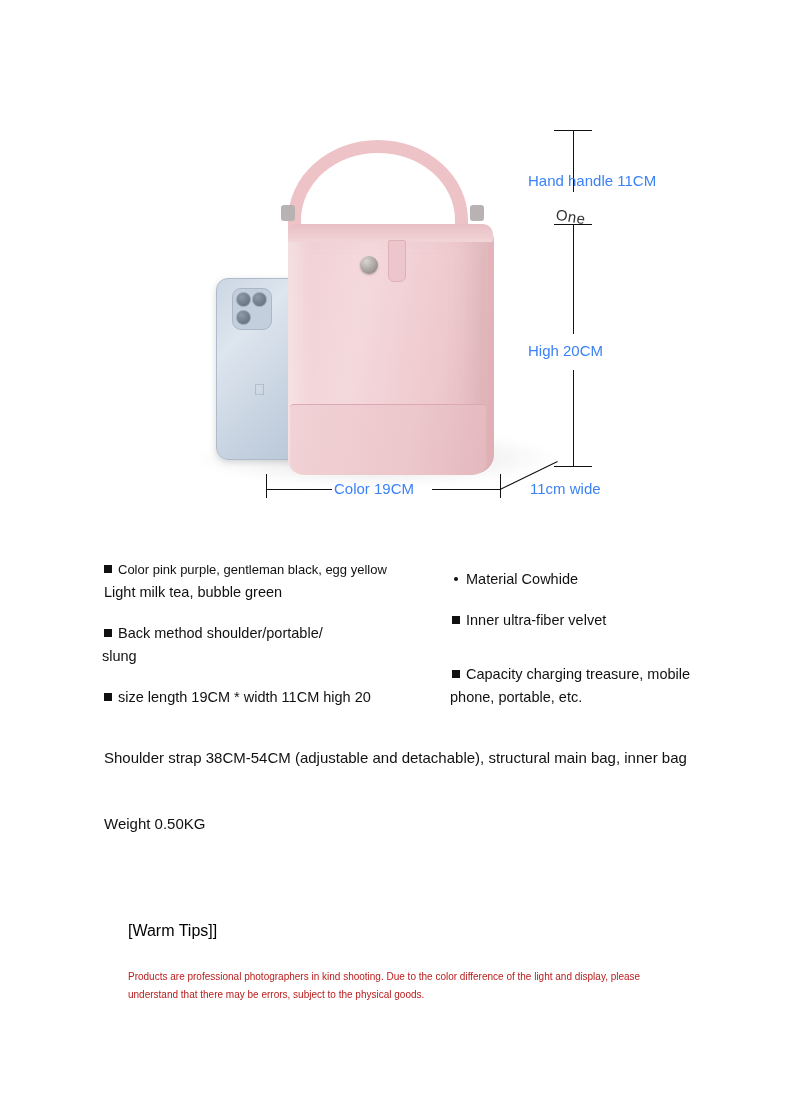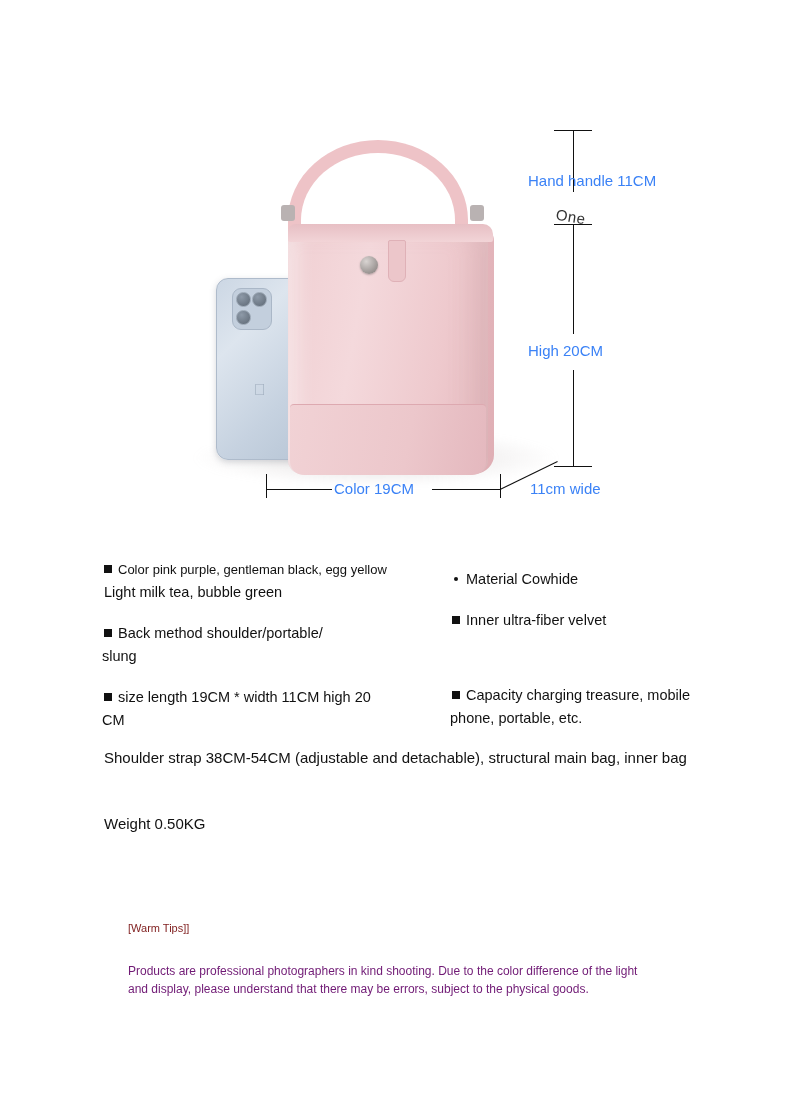--- a/index.html
+++ b/index.html
@@ -277,28 +277,28 @@
   }
 
   
   #tips {
     position: absolute;
     left: 128px;
     top: 922px;
     width: 520px;
   }
   .tips-title {
-    font-size: 11px;
-    color: #7f1d1d;
+    font-size: 16px;
+    color: #000000;
     margin-bottom: 28px;
   }
   .tips-body {
-    font-size: 12px;
+    font-size: 10px;
     line-height: 18px;
-    color: #701a75;
+    color: #b91c1c;
   }
 </style>
 </head>
 <body>
 
 <div id="product-area">
 
   <div class="bag-shadow"></div>
 
   <div class="strap-diag"></div>
@@ -353,35 +353,34 @@
       <div class="spec-sub">Light milk tea, bubble green</div>
     </div>
 
     <div class="spec-item" style="margin-top:10px;">
       <span class="bullet"></span><span>Back method shoulder/portable/</span>
       <div class="spec-sub" style="margin-left:-2px;">slung</div>
     </div>
 
     <div class="spec-item" style="margin-top:20px;">
       <span class="bullet"></span><span>size length 19CM * width 11CM high 20</span>
-      <div class="spec-sub" style="margin-left:-2px;">CM</div>
     </div>
   </div>
 
   <div class="spec-col-right">
 
     <div class="spec-item">
       <span class="bullet dot"></span><span>Material Cowhide</span>
     </div>
 
     <div class="spec-item" style="margin-top:21px;">
       <span class="bullet"></span><span>Inner ultra-fiber velvet</span>
     </div>
 
-    <div class="spec-item" style="margin-top:56px;">
+    <div class="spec-item" style="margin-top:35px;">
       <span class="bullet"></span><span>Capacity charging treasure, mobile</span>
       <div class="spec-sub" style="margin-left:-2px;">phone, portable, etc.</div>
     </div>
   </div>
 
   <div class="spec-wide">
     <span class="bullet"></span><span>Shoulder strap 38CM-54CM (adjustable and detachable), structural main bag, inner bag</span>
   </div>
 
   <div class="spec-weight">

